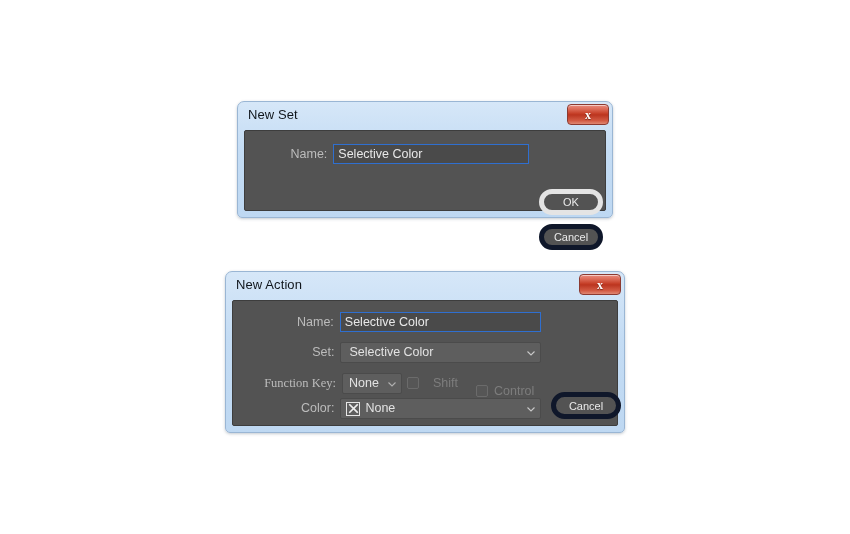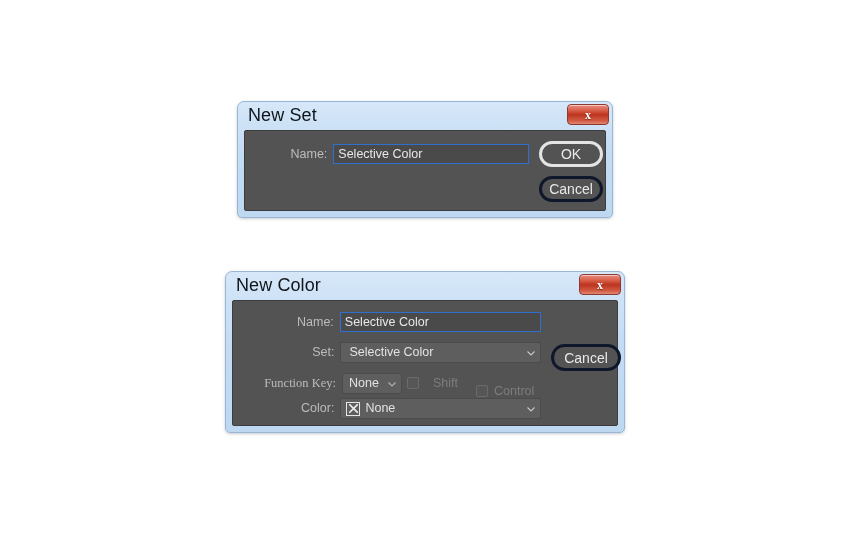--- a/index.html
+++ b/index.html
@@ -27,21 +27,21 @@
   }
   .titlebar {
     height: 25px;
     position: relative;
     display: flex;
     align-items: center;
     padding-left: 10px;
     border-radius: 6px 6px 0 0;
   }
   .title-text {
-    font-size: 18px;
+    font-size: 13px;
     color: #10161c;
     letter-spacing: 0.1px;
     line-height: 1;
   }
   .close-btn {
     position: absolute;
     top: 2px;
     right: 3px;
     width: 40px;
     height: 19px;
@@ -160,31 +160,32 @@
   }
   .chk-label {
     color: #7d7d7d;
     font-size: 12.5px;
     line-height: 1;
   }
 
   
   .pill {
     background: #535353;
-    border: 3px solid #0f172a;
+    border: 5px solid #0f172a;
     border-radius: 14px;
     color: #e9e9e9;
-    font-size: 14px;
+    font-size: 11px;
     display: flex;
     align-items: center;
     justify-content: center;
     cursor: pointer;
     box-sizing: border-box;
     position: absolute;
     font-family: "Liberation Sans", sans-serif;
+    margin-top: 48px;
   }
   .pill.default {
     border-color: #e4e4e4;
   }
 </style>
 </head>
 <body>
 
 <div class="win" style="left:237px; top:101px; width:376px; height:117px;">
 
@@ -204,21 +205,21 @@
 
     <div class="pill default" style="left:294px; top:10px; width:64px; height:26px;">OK</div>
 
     <div class="pill" style="left:294px; top:45px; width:64px; height:26px;">Cancel</div>
   </div>
 </div>
 
 <div class="win" style="left:225px; top:271px; width:400px; height:162px;">
 
   <div class="titlebar">
-    <span class="title-text">New Color</span>
+    <span class="title-text">New Action</span>
     <div class="close-btn">
       <span class="close-glyph">x</span>
     </div>
   </div>
 
   <div class="panel" style="left:6px; top:28px; right:6px; bottom:6px;">
 
     <div class="row" style="left:0px; top:11px; width:308px;">
       <span class="field-label" style="width:90px;">Name:</span>
       <input class="text-input" type="text" style="margin-left: 6px; width: 206px; height: 20px;" value="Selective Color">

